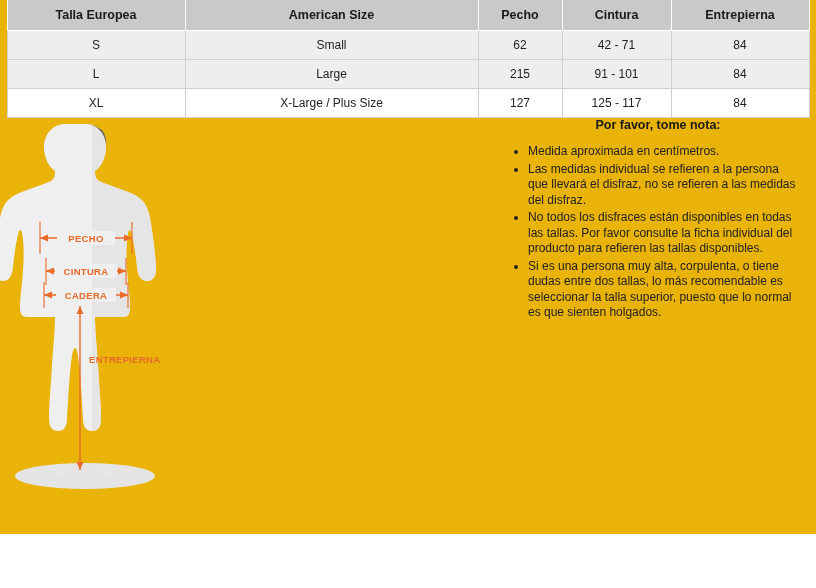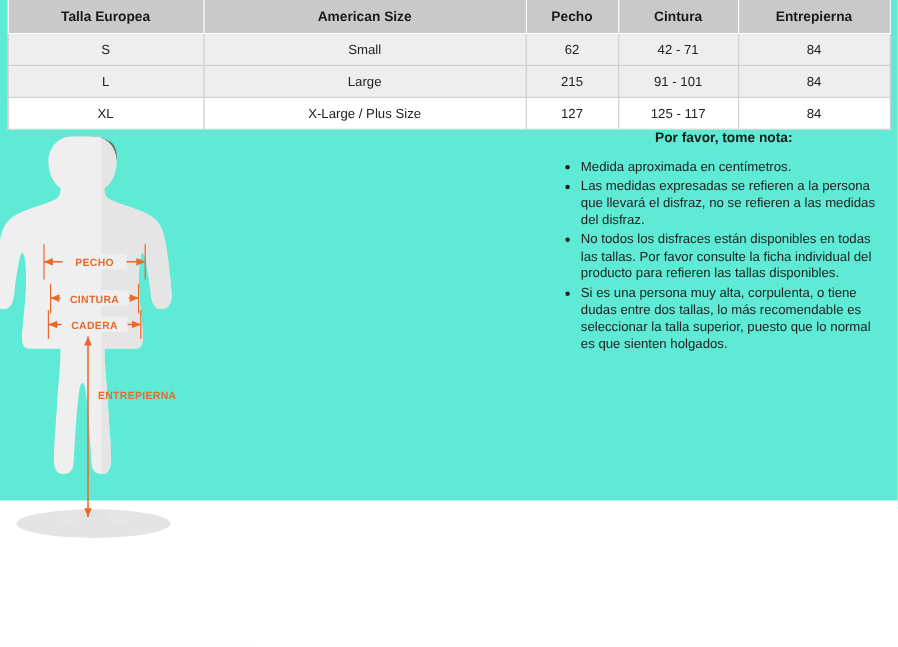--- a/index.html
+++ b/index.html
@@ -10,23 +10,23 @@
   body {
     width: 816px;
     height: 588px;
     font-family: "Liberation Sans", sans-serif;
     color: #222222;
     position: relative;
     overflow: hidden;
   }
   .page {
     width: 816px;
-    height: 455px;
+    height: 534px;
     position: relative;
-    background: #5eead4;
+    background: #eab308;
   }
 
   
   table.size-table {
     width: 802px;
     margin: 0 auto;
     border-collapse: collapse;
     table-layout: fixed;
     font-size: 12px;
   }
@@ -254,20 +254,20 @@
           <polygon points="80,352 76.5,344 83.5,344" fill="#e8692a"></polygon>
           <text class="labelled" x="89" y="245" text-anchor="start">ENTREPIERNA</text>
         </g>
       </svg>
     </div>
 
     <div class="notes">
       <h3>Por favor, tome nota:</h3>
       <ul>
         <li>Medida aproximada en centímetros.</li>
-        <li>Las medidas expresadas se refieren a la persona que llevará el disfraz, no se refieren a las medidas del disfraz.</li>
+        <li>Las medidas individual se refieren a la persona que llevará el disfraz, no se refieren a las medidas del disfraz.</li>
         <li>No todos los disfraces están disponibles en todas las tallas. Por favor consulte la ficha individual del producto para refieren las tallas disponibles.</li>
         <li>Si es una persona muy alta, corpulenta, o tiene dudas entre dos tallas, lo más recomendable es seleccionar la talla superior, puesto que lo normal es que sienten holgados.</li>
       </ul>
     </div>
 
   </div>
 </div>
 
 </body></html>

